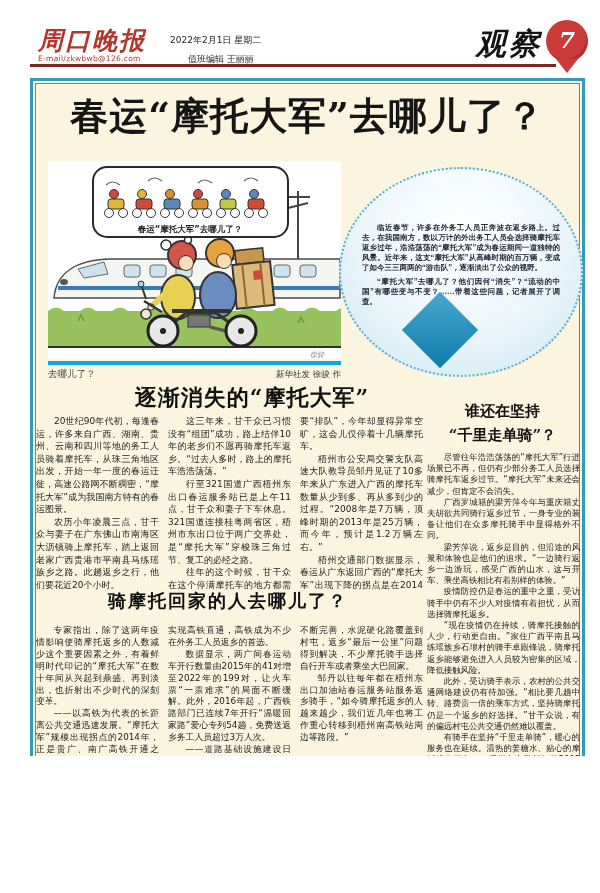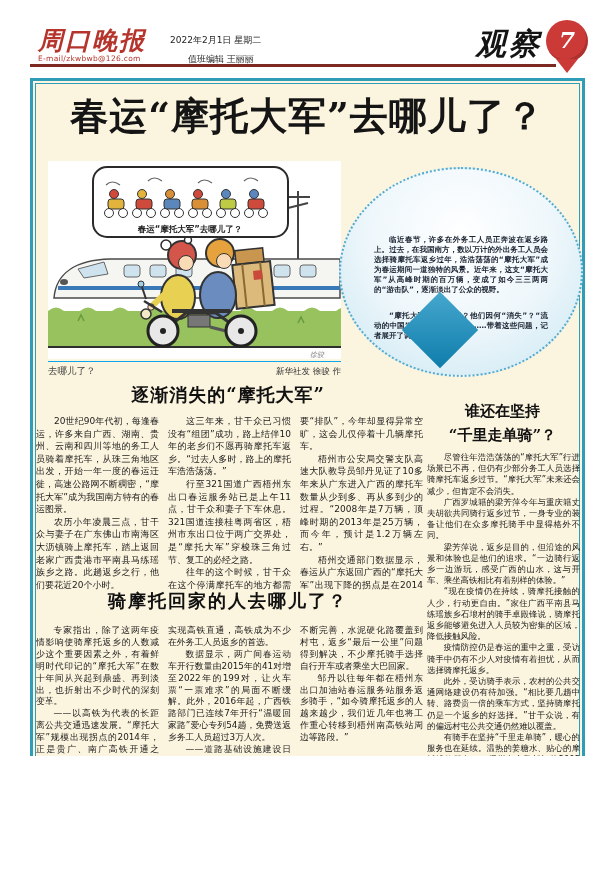--- a/index.html
+++ b/index.html
@@ -29,37 +29,37 @@
   .frame::before{content:"";position:absolute;inset:2px;border:1px solid #2f9cb8;pointer-events:none;}
 
   .main-headline{left:0;top:10px;width:100%;margin:0;text-align:center;
        font-family:"DejaVu Serif","Liberation Serif",serif;font-size:38px;font-weight:bold;
        color:#151515;letter-spacing:1px;}
 
   
   .figure{left:15px;top:80px;width:293px;}
   .fig-scene{width:293px;height:198px;background:#ffffff;}
   .fig-captions{display:flex;justify-content:space-between;align-items:flex-end;
-       border-top:1px solid #0ea5e9;padding-top:3px;margin-top:2px;}
+       border-top:4px solid #0ea5e9;padding-top:3px;margin-top:2px;}
   .fig-caption-left{font-size:9.5px;color:#444;font-family:"DejaVu Serif",serif;}
   .fig-credit{font-size:8.5px;color:#333;}
 
   
   .intro-circle{left:306px;top:86px;width:240px;height:206px;border-radius:50%;
        border:2px dotted #54aacd;
        background:radial-gradient(circle at 50% 32%,#ffffff 0%,#eef7fb 50%,#c9e6f2 100%);}
   .intro-text{position:absolute;left:17px;right:17px;top:50px;font-size:7.5px;font-weight:bold;
        line-height:10px;color:#1c2433;text-align:justify;}
-  .intro-text p{margin:16px;text-indent:2em;}
+  .intro-text p{margin:4px;text-indent:2em;font-family:Liberation Serif, serif;}
   .diamond{position:absolute;left:72px;top:134px;width:54px;height:54px;transform:rotate(45deg);
        background:linear-gradient(135deg,#46a7cd 0%,#0e7dab 100%);}
 
   
   .sec-head{margin:0;font-family:"DejaVu Serif","Liberation Serif",serif;font-weight:bold;color:#111;}
-  .s1-head{left:0;top:302px;width:390px;text-align:center;font-size:18px;letter-spacing:1px;}
+  .s1-head{left:0;top:302px;width:390px;text-align:center;font-size:22px;letter-spacing:1px;padding-left:24px;}
   .s2-head{left:392px;top:298px;width:155px;text-align:center;font-size:15px;line-height:1.6;margin-top:20px;}
   .s3-head{left:0;top:508px;width:390px;text-align:center;font-size:18px;letter-spacing:2px;}
 
   
   .cols p,.s2-col p{margin:0;text-indent:2em;}
   .s1-cols{left:3px;top:334px;width:387px;height:178px;column-count:3;column-gap:9px;
        font-size:9px;line-height:12.6px;text-align:justify;color:#1a1a1a;overflow:hidden;}
   .s2-col{left:394px;top:356px;width:153px;height:372px;font-size:8.4px;line-height:11.2px;
        text-align:justify;color:#1a1a1a;overflow:hidden;margin-top:15px;}
   .s2-credit{left:394px;top:734px;width:153px;text-align:right;font-size:8.6px;font-weight:bold;color:#111;}
@@ -217,22 +217,22 @@
       </div>
 
     <h2 class="abs sec-head s2-head">
       <span>谁还在坚持</span><br>
       <span>“千里走单骑”？</span>
     </h2>
     <div class="abs s2-col">
         <p>尽管往年浩浩荡荡的“摩托大军”行进场景已不再，但仍有少部分务工人员选择骑摩托车返乡过节。“摩托大军”未来还会减少，但肯定不会消失。</p>
         <p>广西罗城籍的梁芳萍今年与重庆籍丈夫胡欲共同骑行返乡过节，一身专业的装备让他们在众多摩托骑手中显得格外不同。</p>
         <p>梁芳萍说，返乡是目的，但沿途的风景和体验也是他们的追求。“一边骑行返乡一边游玩，感受广西的山水，这与开车、乘坐高铁相比有着别样的体验。”</p>
+        <p>疫情防控仍是春运的重中之重，受访骑手中仍有不少人对疫情有着担忧，从而选择骑摩托返乡。</p>
         <p>“现在疫情仍在持续，骑摩托接触的人少，行动更自由。”家住广西平南县马练瑶族乡石埌村的骑手卓殿锋说，骑摩托返乡能够避免进入人员较为密集的区域，降低接触风险。</p>
-        <p>疫情防控仍是春运的重中之重，受访骑手中仍有不少人对疫情有着担忧，从而选择骑摩托返乡。</p>
         <p>此外，受访骑手表示，农村的公共交通网络建设仍有待加强。“相比要几趟中转、路费贵一倍的乘车方式，坚持骑摩托仍是一个返乡的好选择。”甘干众说，有的偏远村屯公共交通仍然难以覆盖。</p>
         <p>有骑手在坚持“千里走单骑”，暖心的服务也在延续。温热的姜糖水、贴心的摩托维修服务……梧州市交警部门从2005年为返乡“摩托大军”设立简易休息点开始，到如今的多功能春运服务站，为骑手们提供的暖心服务多年来持续不断，还增加巡逻执勤车沿321国道来回巡逻，为遇到故障的摩托骑手提供帮助。</p>
       </div>
     <div class="abs s2-credit">据新华社电</div>
 
     <h2 class="abs sec-head s3-head">骑摩托回家的人去哪儿了？</h2>
     <div class="abs s3-cols cols">
         <p>专家指出，除了这两年疫情影响使骑摩托返乡的人数减少这个重要因素之外，有着鲜明时代印记的“摩托大军”在数十年间从兴起到鼎盛、再到淡出，也折射出不少时代的深刻变革。</p>
         <p>——以高铁为代表的长距离公共交通迅速发展。“摩托大军”规模出现拐点的2014年，正是贵广、南广高铁开通之时。自此以后，川渝黔桂等主要劳务输出地区与珠三角地区实现高铁直通，高铁成为不少在外务工人员返乡的首选。</p>
         <p>数据显示，两广间春运动车开行数量由2015年的41对增至2022年的199对，让火车票“一票难求”的局面不断缓解。此外，2016年起，广西铁路部门已连续7年开行“温暖回家路”爱心专列54趟，免费送返乡务工人员超过3万人次。</p>

